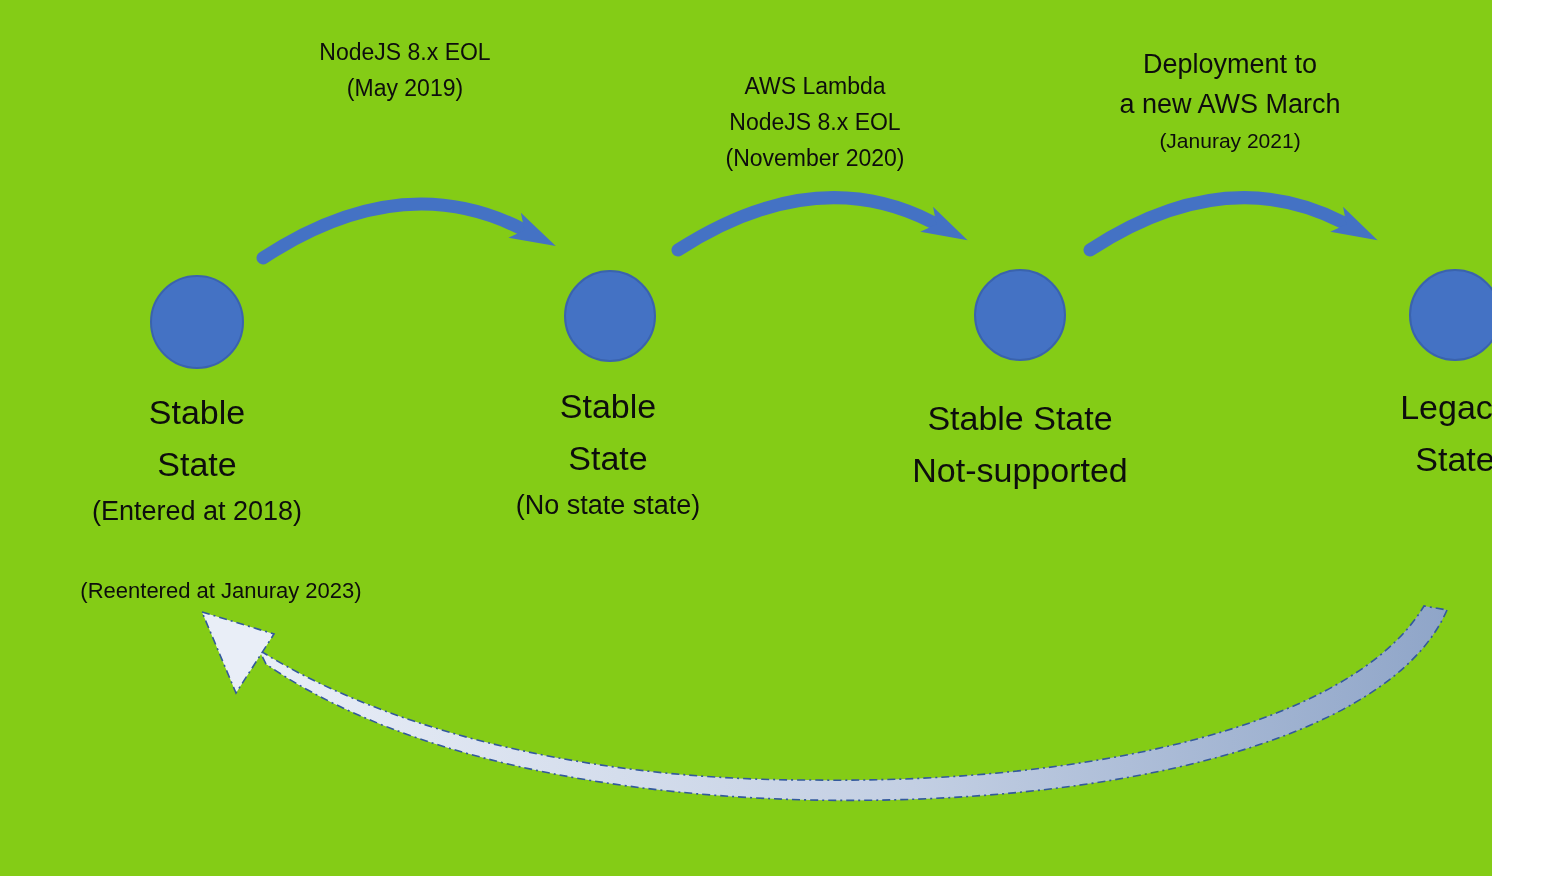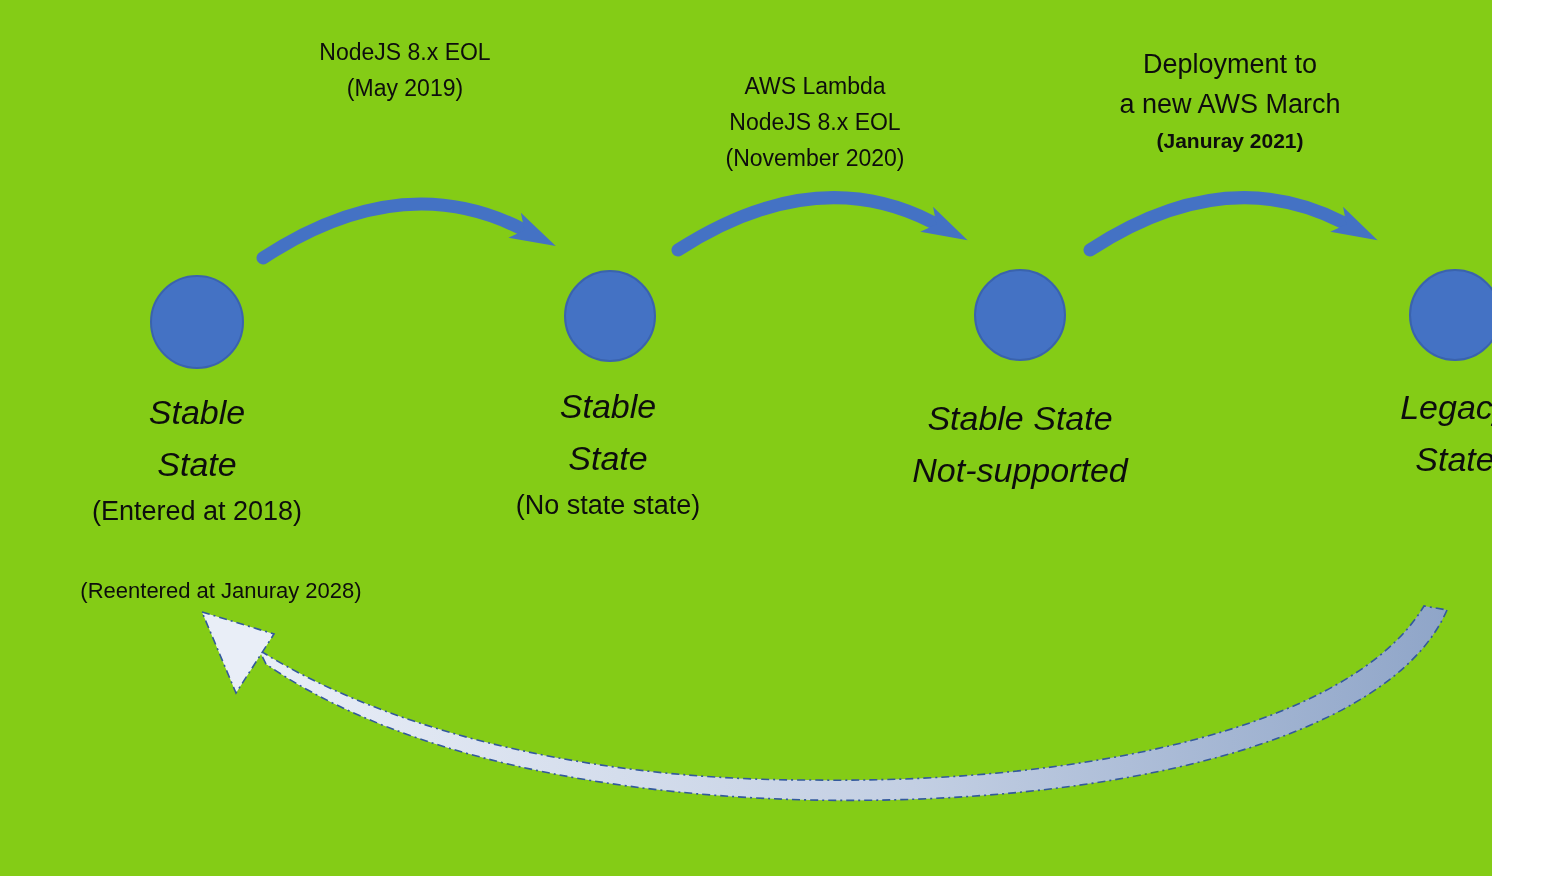--- a/index.html
+++ b/index.html
@@ -24,29 +24,28 @@
   .transition-label .t-line-lg {
     display: block;
     font-size: 27px;
     line-height: 40px;
     font-weight: 400;
   }
   .transition-label .t-line-sm {
     display: block;
     font-size: 21px;
     line-height: 34px;
-    font-weight: 700;
+    font-weight: 400;
   }
 
   .state-label .s-line {
     display: block;
     font-size: 34px;
     line-height: 52px;
     font-weight: 400;
-    font-style: italic;
   }
   .state-label .s-sub {
     display: block;
     font-size: 27px;
     line-height: 30px;
     margin-top: 6px;
     font-weight: 400;
   }
   .return-note {
     font-size: 22px;
@@ -122,15 +121,15 @@
   <div class="label state-label" style="left:845px; top:392px; width:350px;">
     <span class="s-line">Stable State</span>
     <span class="s-line">Not-supported</span>
   </div>
 
   <div class="label state-label" style="left:1300px; top:381px; width:310px;">
     <span class="s-line">Legacy</span>
     <span class="s-line">State</span>
   </div>
 
-  <div class="label return-note" style="left:16px; top:576px; width:410px;">(Reentered at Januray 2028)</div>
+  <div class="label return-note" style="left:16px; top:576px; width:410px;">(Reentered at Januray 2023)</div>
 
 </div>
 
 </body></html>

